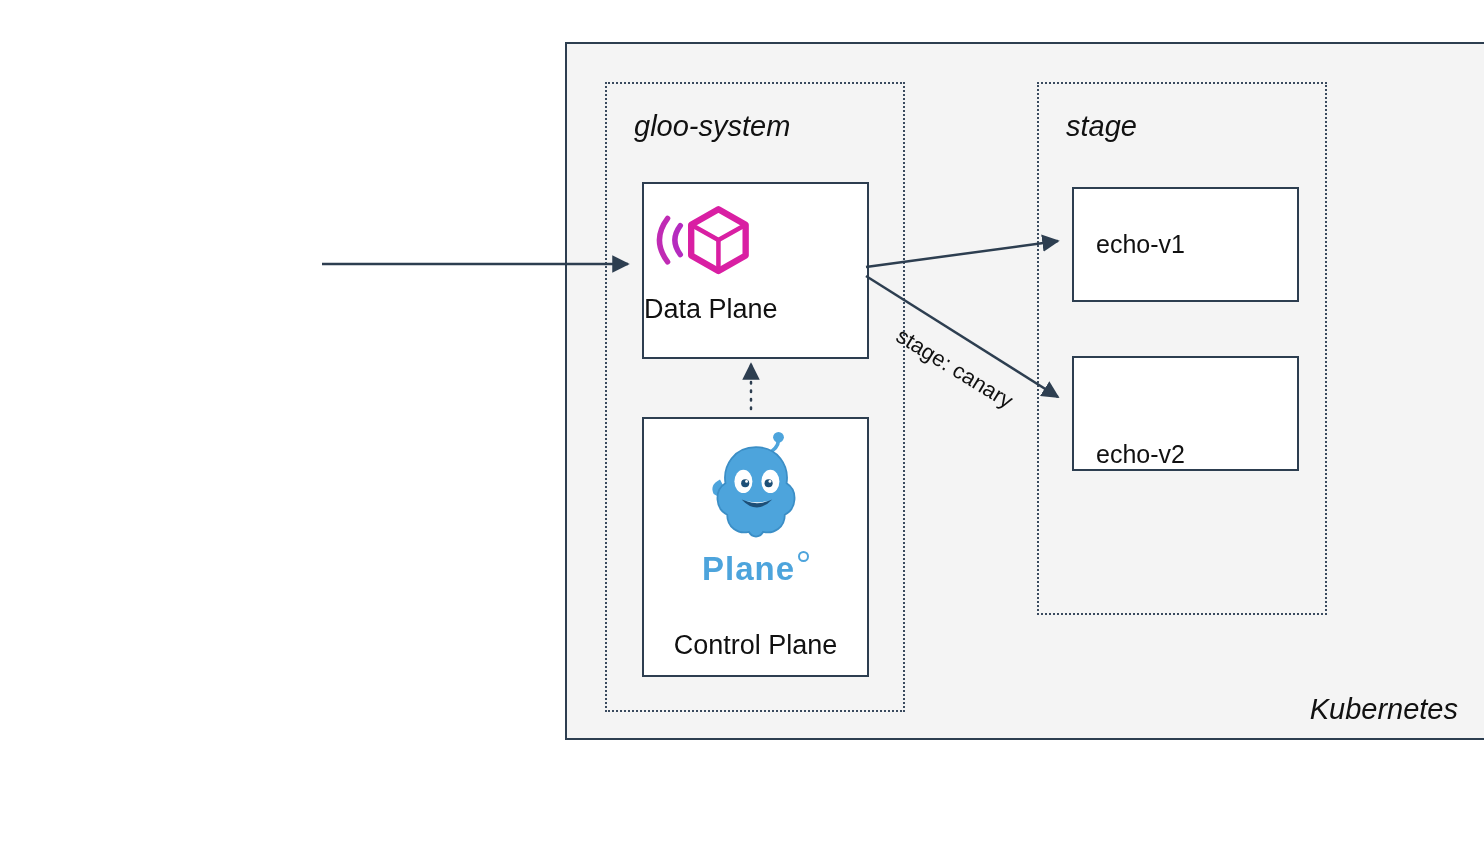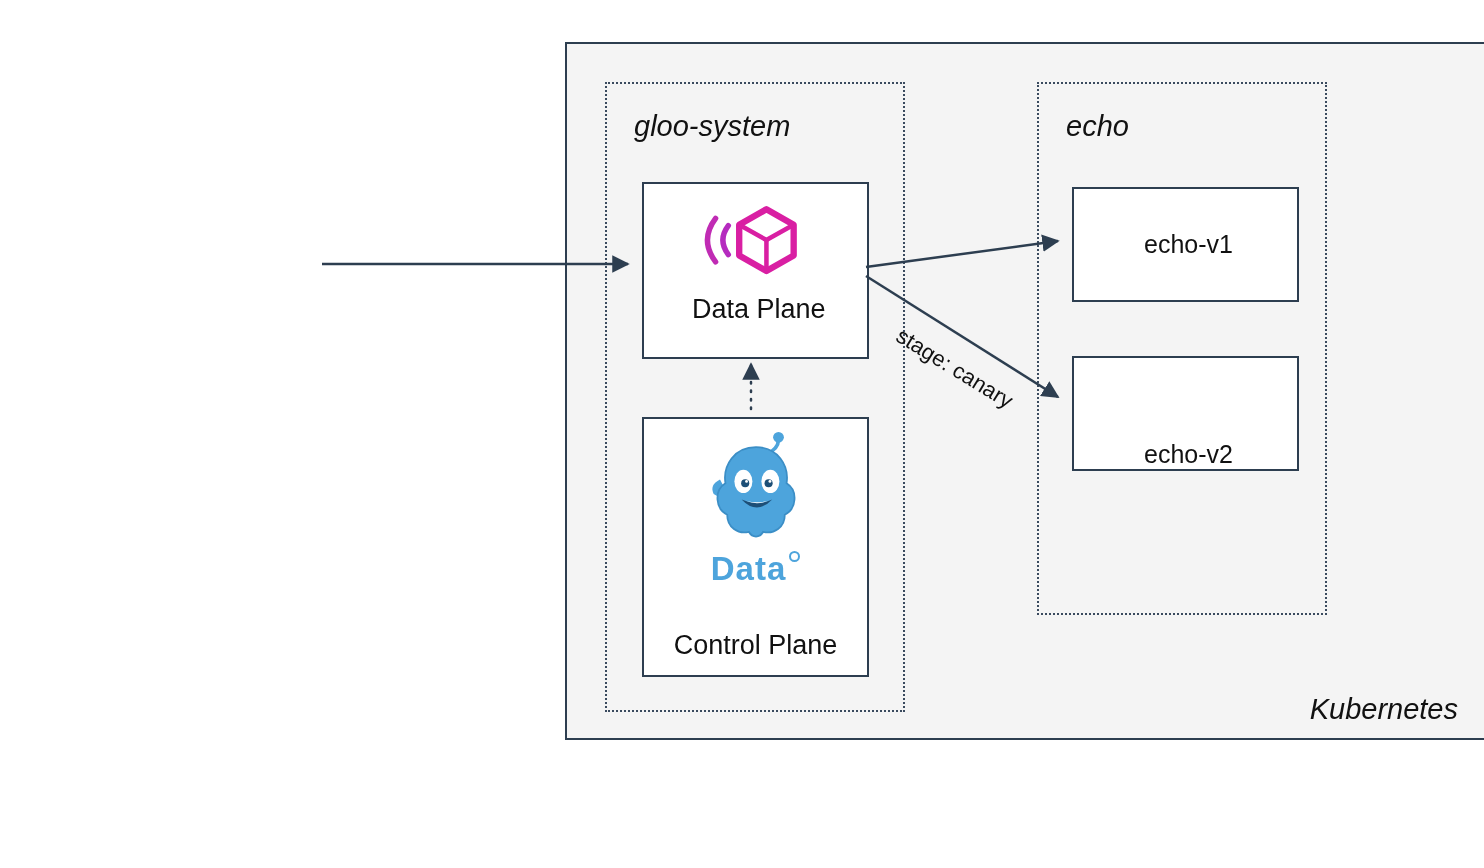--- a/index.html
+++ b/index.html
@@ -23,21 +23,21 @@
   .k8s-label{position:absolute;right:30px;bottom:12px;
     font-style:italic;font-size:29px;color:#111;}
 
   
   .ns-box{position:absolute;border:2px dotted #3a4a5e;box-sizing:border-box;background:transparent;}
   .gloo-system{left:38px;top:38px;width:300px;height:630px;}
   .echo-ns{left:470px;top:38px;width:290px;height:533px;}
   .ns-label{position:absolute;left:27px;top:26px;font-style:italic;font-size:29px;color:#111;}
 
   
-  .node-box{position:absolute;background:#ffffff;border:2px solid var(--ink);box-sizing:border-box;padding-left:48px;}
+  .node-box{position:absolute;background:#ffffff;border:2px solid var(--ink);box-sizing:border-box;}
   .data-plane{left:35px;top:98px;width:227px;height:177px;
     display:flex;flex-direction:column;align-items:flex-start;padding-top:16px;}
   .control-plane{left:35px;top:333px;width:227px;height:260px;
     display:flex;flex-direction:column;align-items:center;padding:12px 0 14px;}
   .node-label{font-size:27px;color:#111;}
   .data-plane .node-label{margin-top:12px;}
   .control-plane .node-label{margin-top:auto;}
 
   .echo-v1{left:33px;top:103px;width:227px;height:115px;display:flex;align-items:center;}
   .echo-v2{left:33px;top:272px;width:227px;height:115px;display:flex;align-items:flex-end;}
@@ -103,27 +103,27 @@
             <ellipse cx="56" cy="56" rx="10" ry="13" fill="#ffffff"></ellipse>
             <ellipse cx="86" cy="56" rx="10" ry="13" fill="#ffffff"></ellipse>
             <circle cx="58" cy="58" r="4.5" fill="#1d4f77"></circle>
             <circle cx="84" cy="58" r="4.5" fill="#1d4f77"></circle>
             <circle cx="59.5" cy="56" r="1.6" fill="#ffffff"></circle>
             <circle cx="85.5" cy="56" r="1.6" fill="#ffffff"></circle>
             <path d="M54 76 Q71 94 88 76 Q71 84 54 76 Z" fill="#1d4f77"></path>
             <path d="M59 77.5 Q71 83 83 77.5 Q71 81 59 77.5 Z" fill="#ffffff"></path>
           </svg>
         </span>
-        <div class="gloo-wordmark">Data</div>
+        <div class="gloo-wordmark">Plane</div>
         <div class="node-label">Control Plane</div>
       </div>
     </div>
 
     <div class="ns-box echo-ns">
-      <div class="ns-label">echo</div>
+      <div class="ns-label">stage</div>
 
       <div class="node-box echo-v1">
         <div class="svc-label">echo-v1</div>
       </div>
 
       <div class="node-box echo-v2">
         <div class="svc-label">echo-v2</div>
       </div>
     </div>
 

